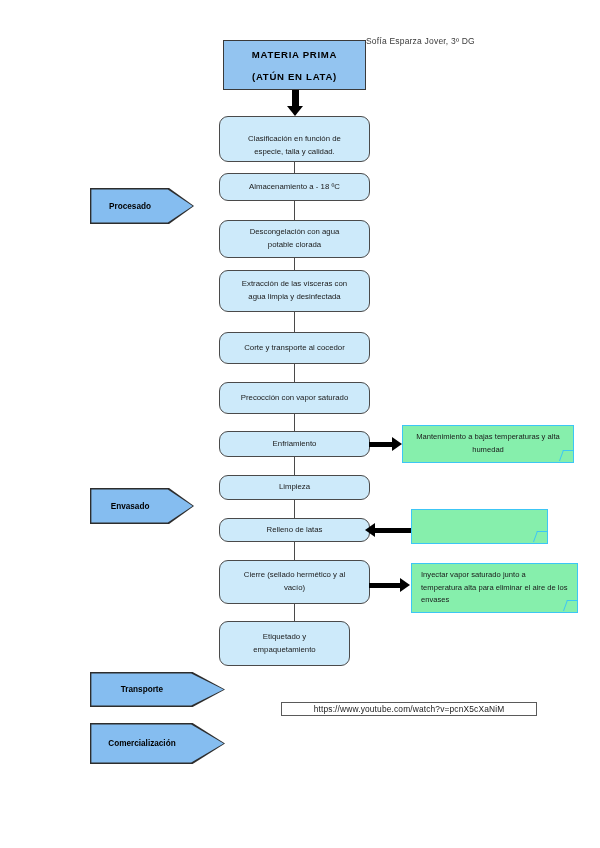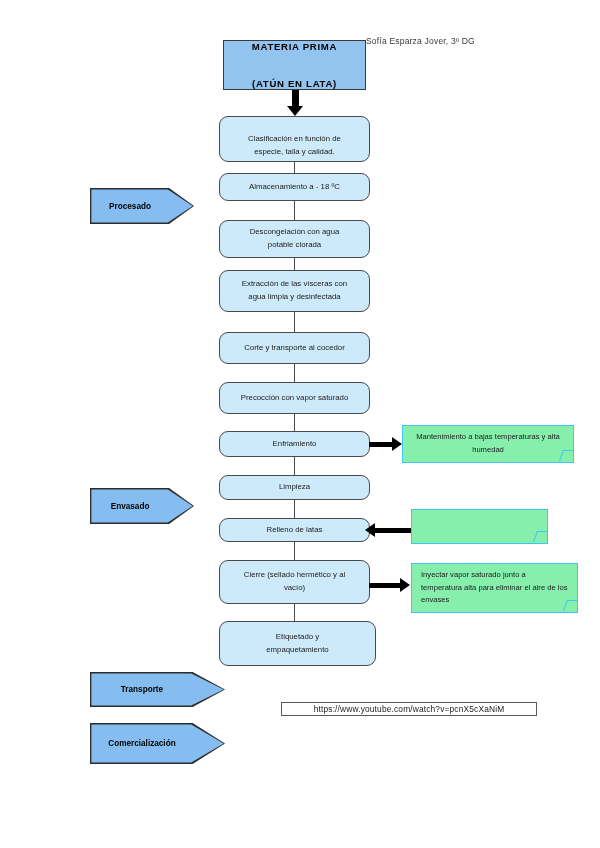--- a/index.html
+++ b/index.html
@@ -23,21 +23,21 @@
 
   
   .header-box{
     position:absolute;
     background:#93c4f0;
     border:1.6px solid #3a3a3a;
     box-sizing:border-box;
     display:flex;
     flex-direction:column;
     align-items:center;
-    justify-content:space-between;
+    justify-content:center;
     gap:11px;
   }
   .header-box .line{
     font-size:9.6px;
     font-weight:bold;
     letter-spacing:.7px;
     color:#000;
     white-space:nowrap;
   }
 
@@ -224,21 +224,21 @@
     </div>
   </div>
 
   <div class="proc" style="left:219px;top:560px;width:151px;height:44px;">
     <div>
       <span>Cierre (sellado hermético y al</span>
       <span>vacío)</span>
     </div>
   </div>
 
-  <div class="proc" style="left:219px;top:621px;width:157px;height:45px;">
+  <div class="proc" style="left:219px;top:621px;width:131px;height:45px;">
     <div>
       <span>Etiquetado y</span>
       <span>empaquetamiento</span>
     </div>
   </div>
 
   <div class="harrow right" style="left:369px;top:437px;width:33px;">
     <div class="shaft"></div>
       <div class="head"></div>
   </div>

